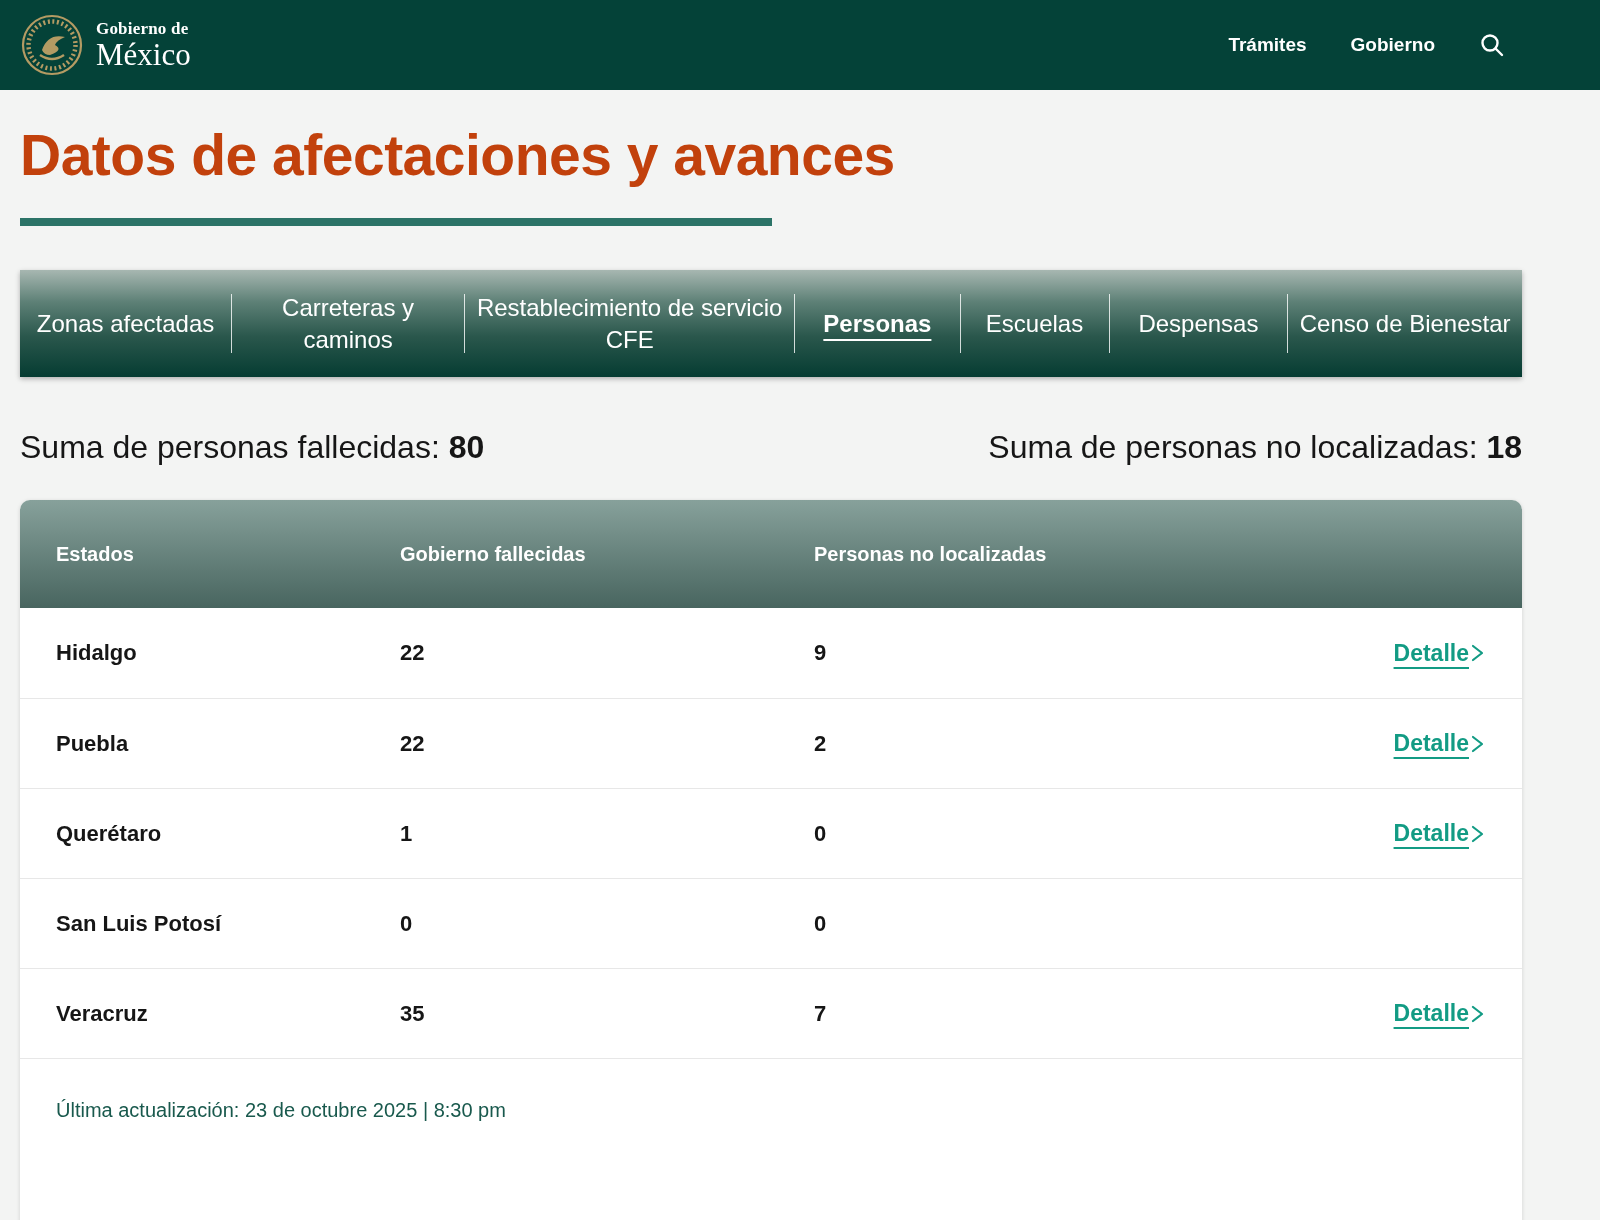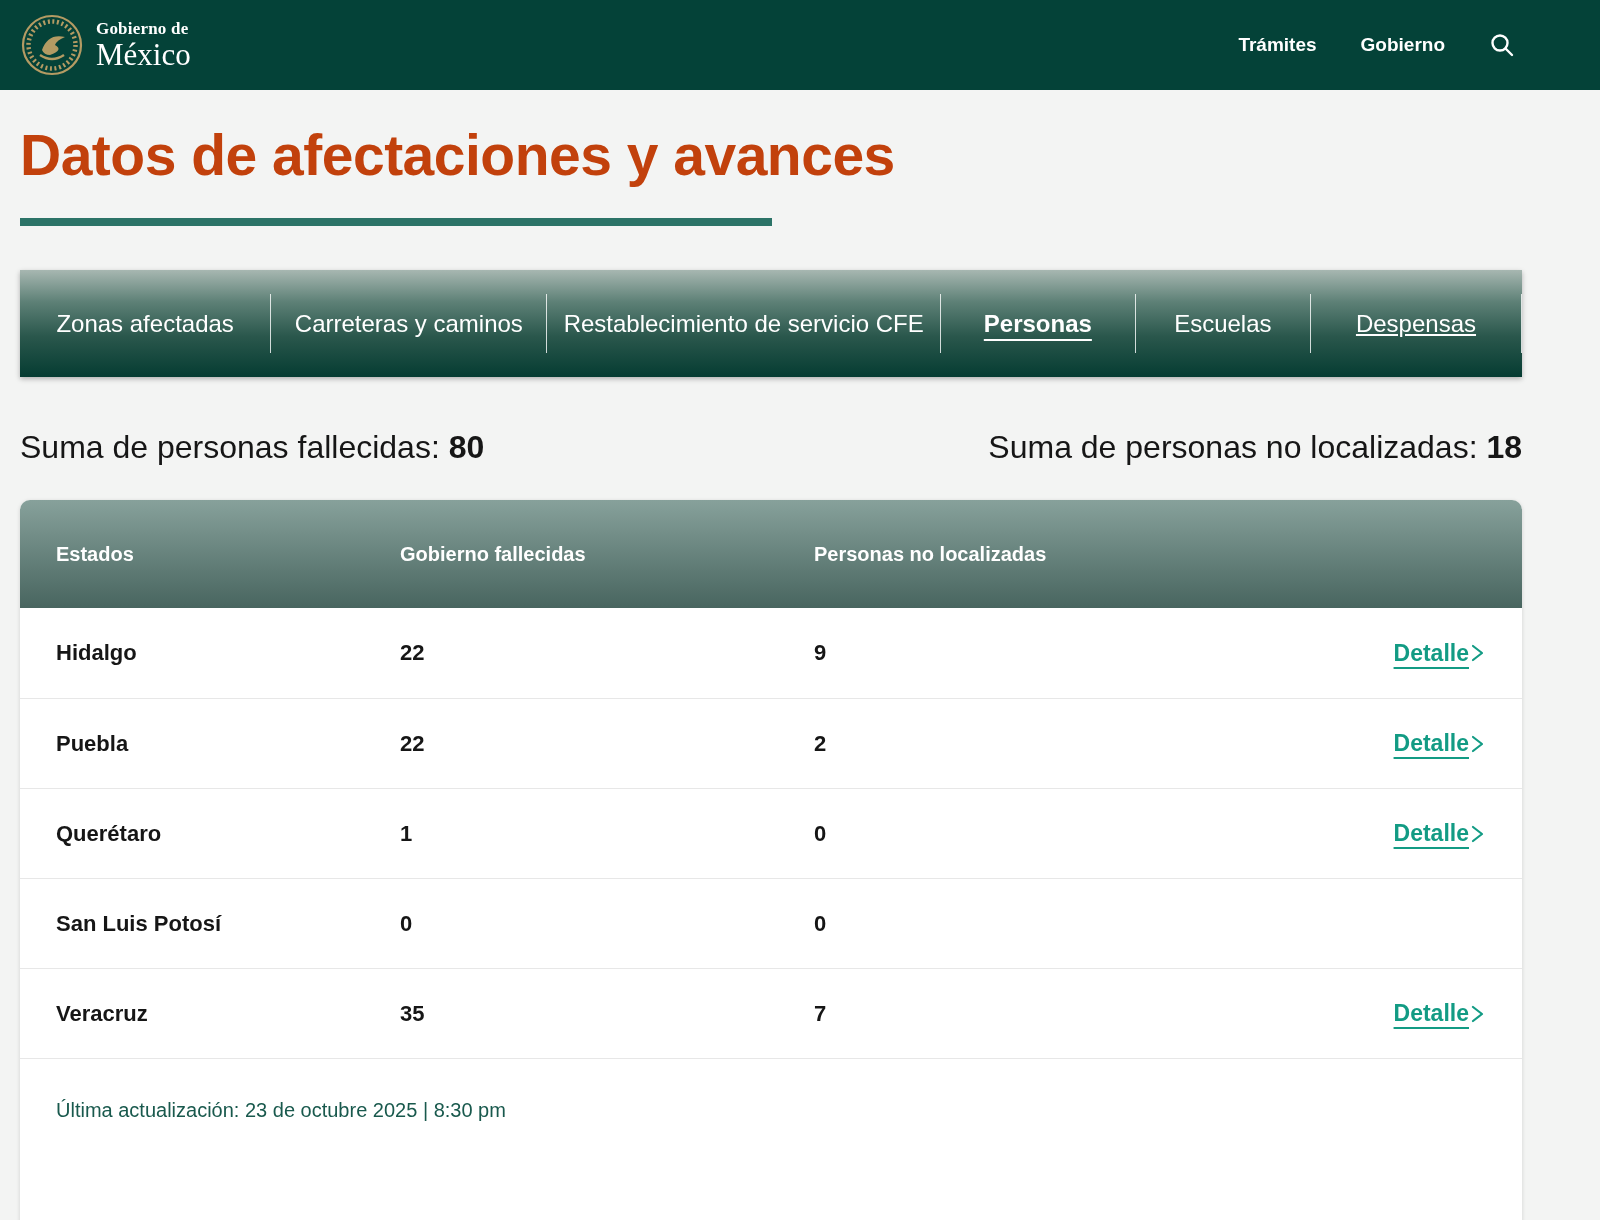--- a/index.html
+++ b/index.html
@@ -11,21 +11,21 @@
     -webkit-font-smoothing: antialiased;
   }
 
   
   .gov-header {
     height: 90px;
     background: #044238;
     display: flex;
     align-items: center;
     justify-content: space-between;
-    padding: 0 30px 0 20px;
+    padding: 0 40px 0 20px;
   }
   .brand { display: flex; align-items: center; gap: 12px; cursor: pointer; }
   .brand-text { color: #ffffff; font-family: "Liberation Serif", serif; line-height: 1; }
   .brand-line1 { font-size: 17px; font-weight: 700; letter-spacing: .2px; }
   .brand-line2 { font-size: 31px; font-weight: 400; margin-top: 2px; }
   .gov-nav { display: flex; align-items: center; gap: 44px; padding-right: 55px; }
   .gov-nav a {
     color: #ffffff; text-decoration: none; font-size: 19px; font-weight: 700;
   }
   .search-btn { background: none; border: none; cursor: pointer; display: flex; }
@@ -59,21 +59,21 @@
     display: flex; align-items: center; justify-content: center;
     text-align: center;
     color: #ffffff;
     font-size: 24px;
     line-height: 1.32;
     padding: 8px 10px;
     cursor: pointer;
     white-space: pre-line;
   }
   .tab.active span { font-weight: 700; text-decoration: underline; text-underline-offset: 7px; text-decoration-thickness: 2px; }
-  .t1{flex:212;} .t2{flex:235;} .t3{flex:343;} .t4{flex:160;} .t5{flex:142;} .t6{flex:175;text-decoration:underline;} .t7{flex:237;}
+  .t1{flex:212;} .t2{flex:235;} .t3{flex:343;} .t4{flex:160;} .t5{flex:142;} .t6{flex:175;} .t7{flex:237;}
   .sep { width: 1px; background: rgba(255,255,255,.8); margin: 24px 0; }
 
   
   .summary {
     margin-top: 52px;
     display: flex;
     justify-content: space-between;
     align-items: baseline;
     font-size: 32px;
     color: #161616;
@@ -164,20 +164,21 @@
     <div class="tab t2"><span>Carreteras y caminos</span></div>
     <div class="sep"></div>
     <div class="tab t3"><span>Restablecimiento de servicio CFE</span></div>
     <div class="sep"></div>
     <div class="tab t4 active"><span>Personas</span></div>
     <div class="sep"></div>
     <div class="tab t5"><span>Escuelas</span></div>
     <div class="sep"></div>
     <div class="tab t6"><span>Despensas</span></div>
     <div class="sep"></div>
+    <div class="tab t7"><span>Censo de Bienestar</span></div>
   </div>
 
   <div class="summary">
     <div><span>Suma de personas fallecidas: </span><b>80</b></div>
     <div><span>Suma de personas no localizadas: </span><b>18</b></div>
   </div>
 
   <section class="card">
 
     <div class="thead">

